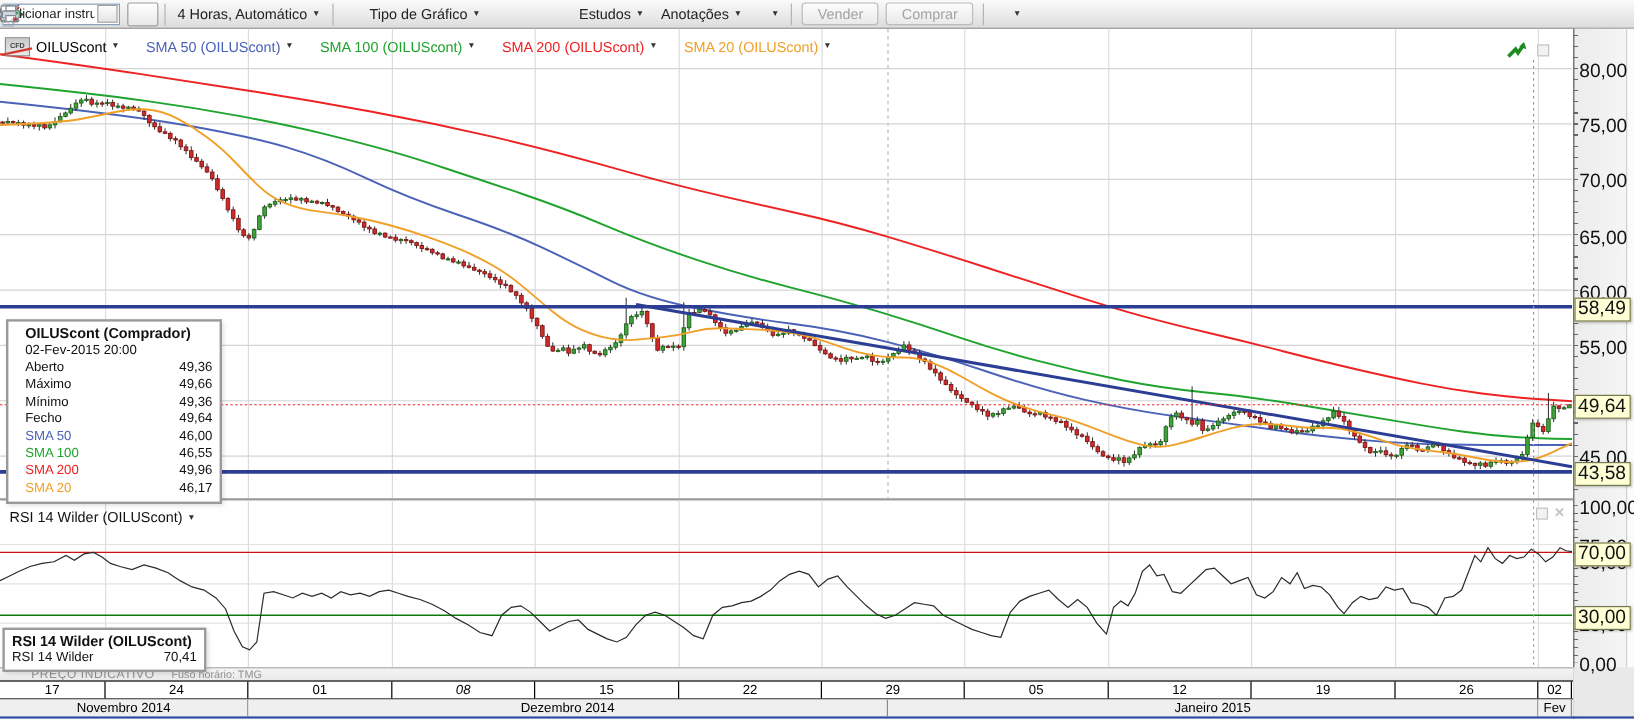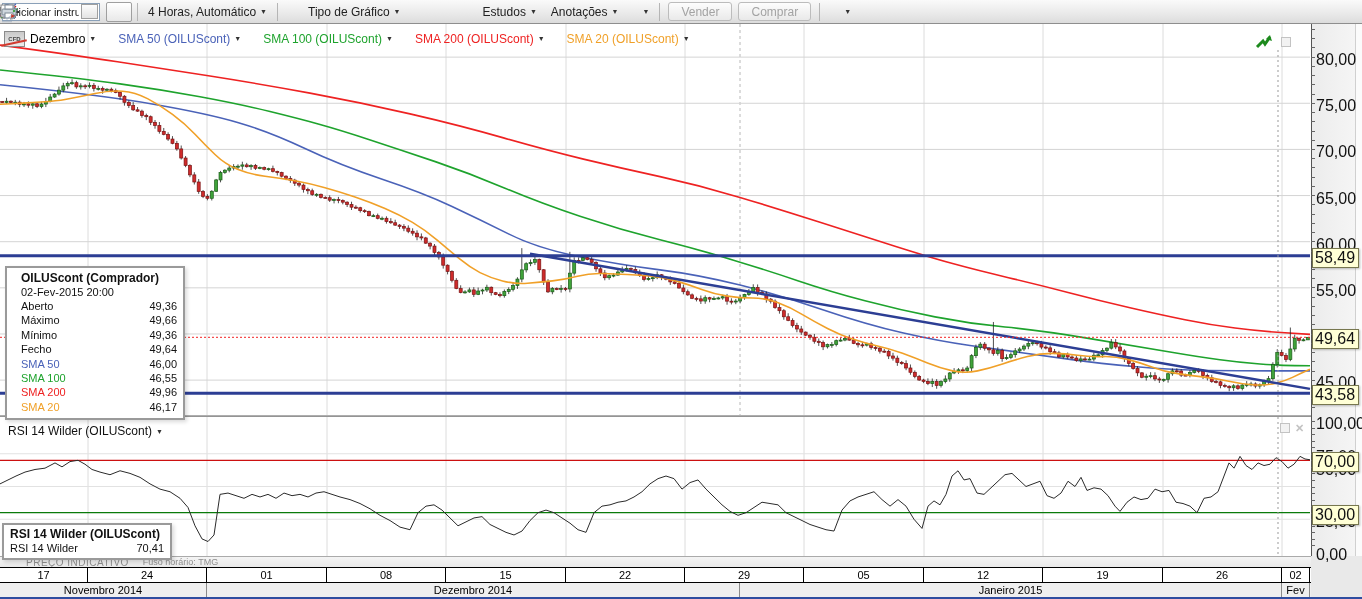--- a/index.html
+++ b/index.html
@@ -889,21 +889,21 @@
       <line x1="0" y1="36.747879359095194" x2="1310" y2="36.747879359095194" stroke="#e2e2e2" stroke-width="1"></line>
       <line x1="0" y1="43.29830348727616" x2="1310" y2="43.29830348727616" stroke="#cc1111" stroke-width="1.2"></line>
       <line x1="0" y1="95.70169651272384" x2="1310" y2="95.70169651272384" stroke="#0a7a0a" stroke-width="1.2"></line>
       <polyline points="0,66.87983034872762 8,62.94957587181904 16,59.01932139491046 25,55.08906691800188 35,52.4688972667295 45,51.15881244109331 55,45.91847313854854 62,49.848727615457115 70,44.608388312912346 78,43.29830348727616 85,47.22855796418473 92,52.4688972667295 100,55.08906691800188 110,57.70923656927427 120,53.778982092365695 130,56.39915174363808 140,60.32940622054666 150,66.87983034872762 160,72.12016965127239 170,74.74033930254477 180,81.29076343072572 188,90.46135721017907 195,108.80254476908577 202,121.90339302544768 208,124.52356267672008 214,117.97313854853911 220,77.36050895381715 228,76.05042412818096 236,78.67059377945334 244,81.29076343072572 252,77.36050895381715 260,79.98067860508954 268,77.36050895381715 276,81.29076343072572 284,76.05042412818096 292,78.67059377945334 300,77.36050895381715 308,79.98067860508954 316,76.05042412818096 324,74.74033930254477 332,77.36050895381715 340,79.98067860508954 350,82.60084825636191 360,86.5311027332705 370,91.77144203581527 380,98.32186616399622 390,103.56220546654099 400,110.11262959472195 410,112.73279924599434 418,95.70169651272384 426,89.15127238454288 434,87.84118755890668 442,93.08152686145145 450,100.94203581526861 458,108.80254476908577 466,104.87229029217718 474,100.94203581526861 482,99.63195098963241 490,107.49245994344957 498,111.42271442035815 506,115.35296889726672 514,117.97313854853911 522,114.04288407163054 530,103.56220546654099 538,95.70169651272384 546,93.08152686145145 554,95.70169651272384 562,100.94203581526861 570,106.18237511781338 578,112.73279924599434 586,115.35296889726672 594,95.70169651272384 602,89.15127238454288 610,87.84118755890668 618,85.2210179076343 626,83.91093308199811 634,79.98067860508954 642,74.74033930254477 650,66.87983034872762 658,61.63949104618285 666,59.01932139491046 674,61.63949104618285 682,72.12016965127239 690,65.56974552309143 698,62.94957587181904 706,72.12016965127239 714,79.98067860508954 722,87.84118755890668 730,94.39161168708765 738,98.32186616399622 746,95.70169651272384 754,90.46135721017907 762,85.2210179076343 770,86.5311027332705 778,87.84118755890668 786,95.70169651272384 794,99.63195098963241 802,103.56220546654099 810,107.49245994344957 818,110.11262959472195 826,112.73279924599434 834,114.04288407163054 842,93.08152686145145 850,83.91093308199811 858,79.98067860508954 866,77.36050895381715 874,74.74033930254477 882,82.60084825636191 890,89.15127238454288 898,82.60084825636191 906,89.15127238454288 914,102.2521206409048 922,111.42271442035815 928,89.15127238454288 934,83.91093308199811 940,87.84118755890668 946,77.36050895381715 952,59.01932139491046 958,53.778982092365695 964,62.94957587181904 970,61.63949104618285 977,76.05042412818096 984,77.36050895381715 991,70.8100848256362 998,64.25966069745523 1005,57.70923656927427 1012,56.39915174363808 1019,62.94957587181904 1026,69.5 1033,66.87983034872762 1040,64.25966069745523 1047,78.67059377945334 1054,81.29076343072572 1061,76.05042412818096 1068,64.25966069745523 1075,69.5 1081,60.32940622054666 1087,73.43025447690857 1094,70.8100848256362 1101,72.12016965127239 1108,78.67059377945334 1115,89.15127238454288 1120,94.39161168708765 1127,85.2210179076343 1134,79.98067860508954 1141,82.60084825636191 1148,81.29076343072572 1155,72.12016965127239 1162,74.74033930254477 1169,73.43025447690857 1176,85.2210179076343 1183,86.5311027332705 1190,89.15127238454288 1197,95.70169651272384 1204,81.29076343072572 1211,79.98067860508954 1218,74.74033930254477 1224,59.01932139491046 1229,45.91847313854854 1234,51.15881244109331 1240,39.36804901036758 1246,48.538642789820926 1252,52.4688972667295 1258,45.91847313854854 1264,48.538642789820926 1270,47.22855796418473 1276,40.678133836003774 1282,44.608388312912346 1288,51.15881244109331 1294,47.22855796418473 1300,39.36804901036758 1305,41.98821866163996 1310,42.76116870876532 " fill="none" stroke="#2b2b2b" stroke-width="1"></polyline>
       <line x1="1278" y1="0" x2="1278" y2="139" stroke="#999" stroke-width="1" stroke-dasharray="2,3"></line>
     </svg>
 
   <div id="legend">
     <div class="item">
       <span id="cfd-chip">CFD</span>
-      <span>Dezembro</span>
+      <span>OILUScont</span>
       <span class="caret">▼</span>
     </div>
 
   <div class="item">
         <span style="color: rgb(74, 98, 184);">SMA 50 (OILUScont)</span>
         <span class="caret">▼</span>
       </div>
       <div class="item">
         <span style="color: rgb(30, 163, 45);">SMA 100 (OILUScont)</span>
         <span class="caret">▼</span>
@@ -981,21 +981,21 @@
   </div>
 
   <div id="foot-strip">
     <span class="n1">PREÇO INDICATIVO</span>
     <span class="n2">Fuso horário: TMG</span>
   </div>
   <div id="date-row">
       <div class="cell" style="left: 0px; width: 88px;">17</div>
       <div class="cell" style="left: 88px; width: 119px;">24</div>
       <div class="cell" style="left: 207px; width: 120px;">01</div>
-      <div class="cell" style="left: 327px; width: 119px;">08</div>
+      <div class="cell" style="left: 327px; width: 119px; font-style: italic;">08</div>
       <div class="cell" style="left: 446px; width: 120px;">15</div>
       <div class="cell" style="left: 566px; width: 119px;">22</div>
       <div class="cell" style="left: 685px; width: 119px;">29</div>
       <div class="cell" style="left: 804px; width: 120px;">05</div>
       <div class="cell" style="left: 924px; width: 119px;">12</div>
       <div class="cell" style="left: 1043px; width: 120px;">19</div>
       <div class="cell" style="left: 1163px; width: 119px;">26</div>
       <div class="cell" style="left: 1282px; width: 28px;">02</div>
     </div>
   <div id="month-row">

